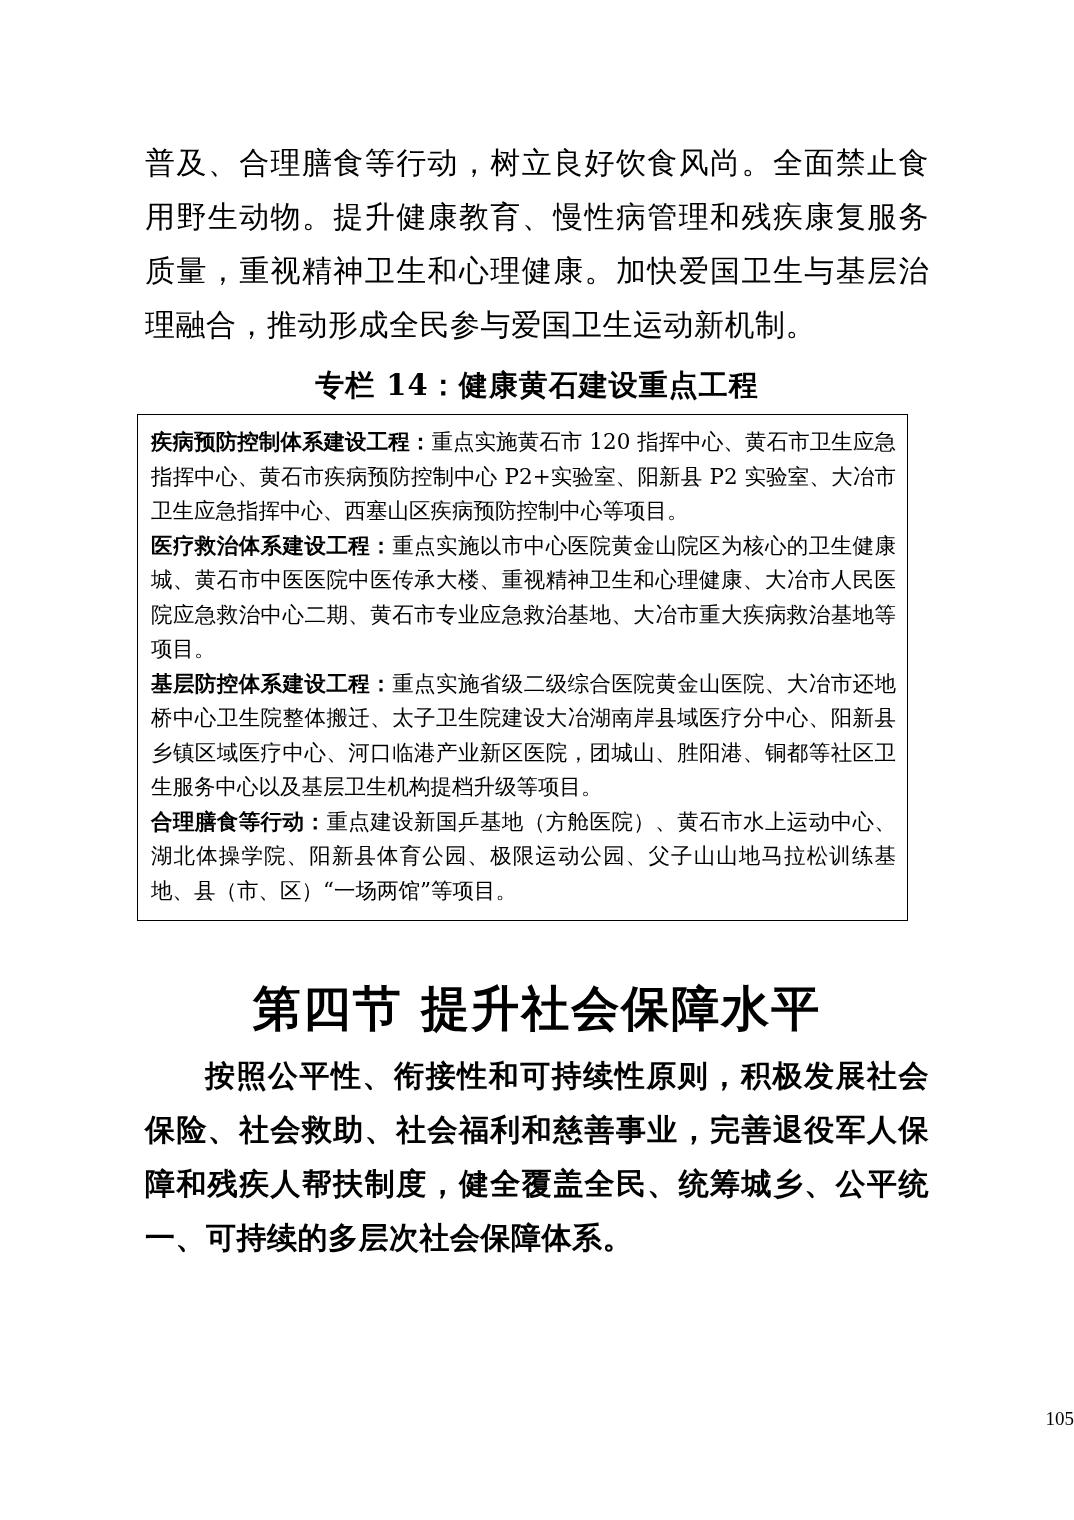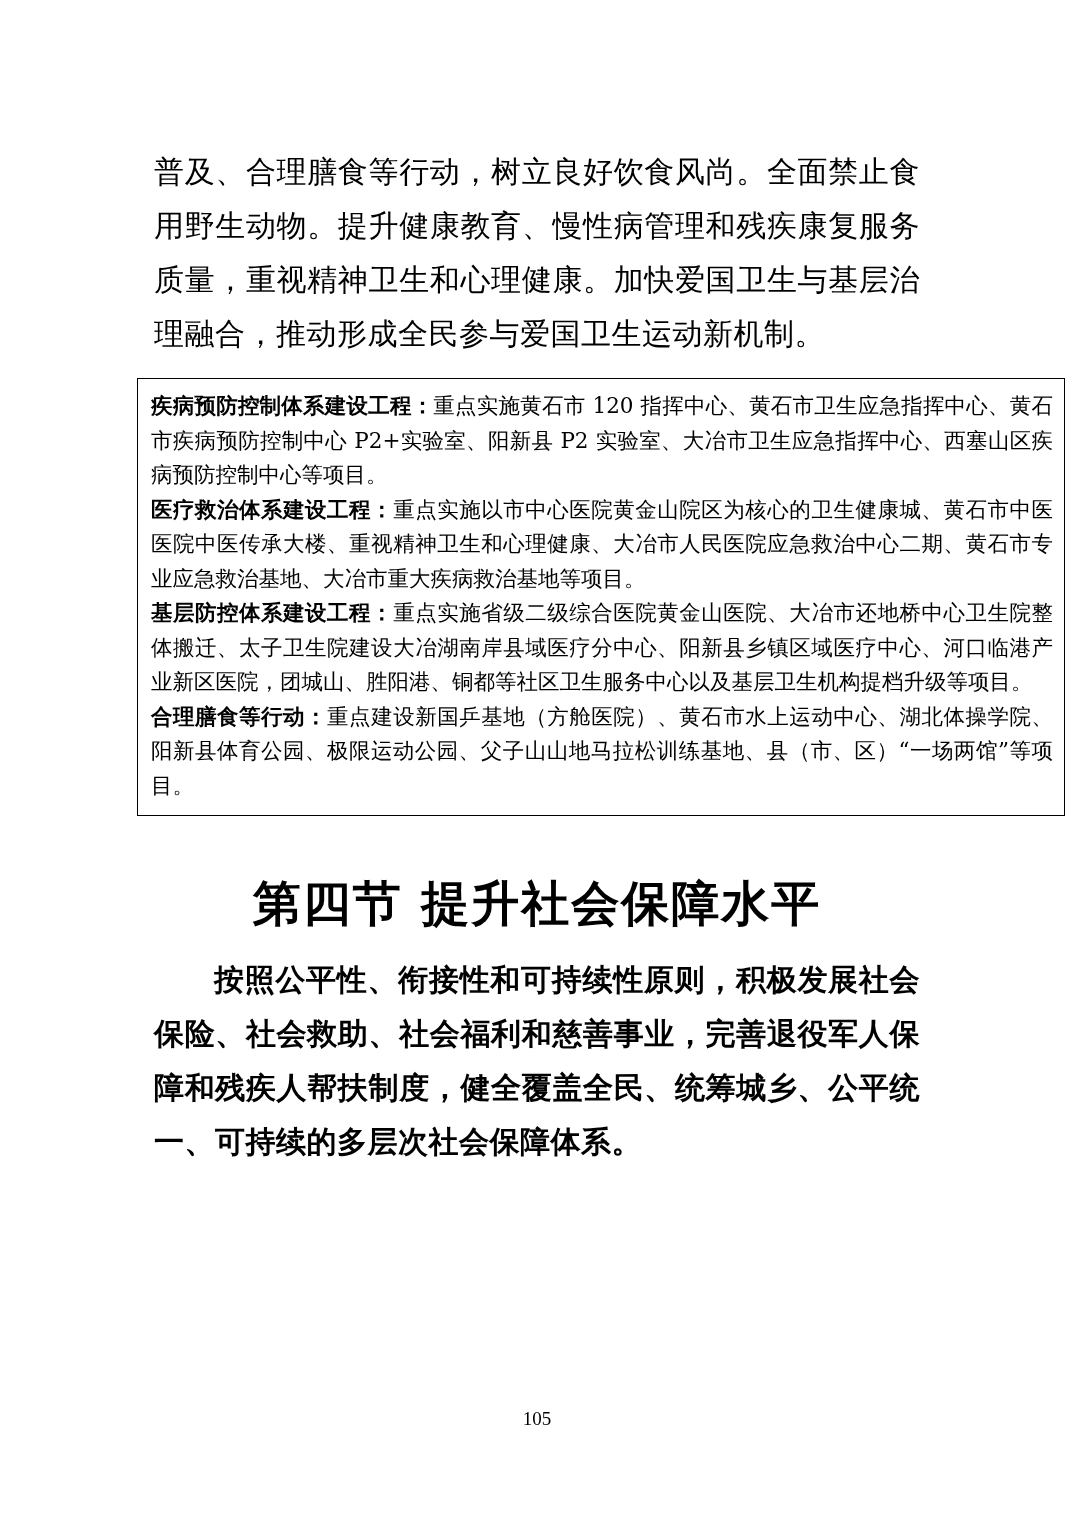--- a/index.html
+++ b/index.html
@@ -24,41 +24,41 @@
   }
   .content {
     position: absolute;
     left: 137px;
     top: 128px;
     width: 800px;
   }
   p.body-para {
     font-size: 30px;
     line-height: 54px;
-    margin: 17px;
+    margin: 8px;
     text-align: justify;
     text-justify: inter-ideograph;
     letter-spacing: 0.5px;
   }
   p.indent {
     text-indent: 60px;
     font-weight: bold;
   }
   .box-title {
     font-size: 29px;
     font-weight: bold;
     text-align: center;
     margin: 14px 0 8px 0;
     letter-spacing: 1px;
   }
   .callout-box {
     border: 1.5px solid #000;
     padding: 10px 11px 12px 13px;
     box-sizing: border-box;
-    width: 928px;
+    width: 771px;
   }
   .callout-item {
     font-size: 21.5px;
     line-height: 34.5px;
     margin: 0 0 0 0;
     text-align: justify;
     text-justify: inter-ideograph;
   }
   .callout-item .lead {
     font-weight: bold;
@@ -71,33 +71,34 @@
     margin: 56px 0 0 0;
   }
   .after-heading {
     margin-top: 52px;
   }
   .page-number {
     position: absolute;
     left: 0;
     top: 1408px;
     width: 1074px;
-    text-align: center;
+    text-align: right;
     font-size: 19px;
     font-family: "Liberation Serif", serif;
   }
 </style>
 </head>
 <body>
 
 <div class="page">
   <div class="content">
 
     <p class="body-para">普及、合理膳食等行动，树立良好饮食风尚。全面禁止食用野生动物。提升健康教育、慢性病管理和残疾康复服务质量，重视精神卫生和心理健康。加快爱国卫生与基层治理融合，推动形成全民参与爱国卫生运动新机制。</p>
 
+    <div class="box-title">专栏 14：健康黄石建设重点工程</div>
 
     <div class="callout-box">
       <p class="callout-item">
         <span class="lead">疾病预防控制体系建设工程：</span><span>重点实施黄石市 120 指挥中心、黄石市卫生应急指挥中心、黄石市疾病预防控制中心 P2+实验室、阳新县 P2 实验室、大冶市卫生应急指挥中心、西塞山区疾病预防控制中心等项目。</span>
       </p>
       <p class="callout-item">
         <span class="lead">医疗救治体系建设工程：</span><span>重点实施以市中心医院黄金山院区为核心的卫生健康城、黄石市中医医院中医传承大楼、重视精神卫生和心理健康、大冶市人民医院应急救治中心二期、黄石市专业应急救治基地、大冶市重大疾病救治基地等项目。</span>
       </p>
       <p class="callout-item">
         <span class="lead">基层防控体系建设工程：</span><span>重点实施省级二级综合医院黄金山医院、大冶市还地桥中心卫生院整体搬迁、太子卫生院建设大冶湖南岸县域医疗分中心、阳新县乡镇区域医疗中心、河口临港产业新区医院，团城山、胜阳港、铜都等社区卫生服务中心以及基层卫生机构提档升级等项目。</span>

